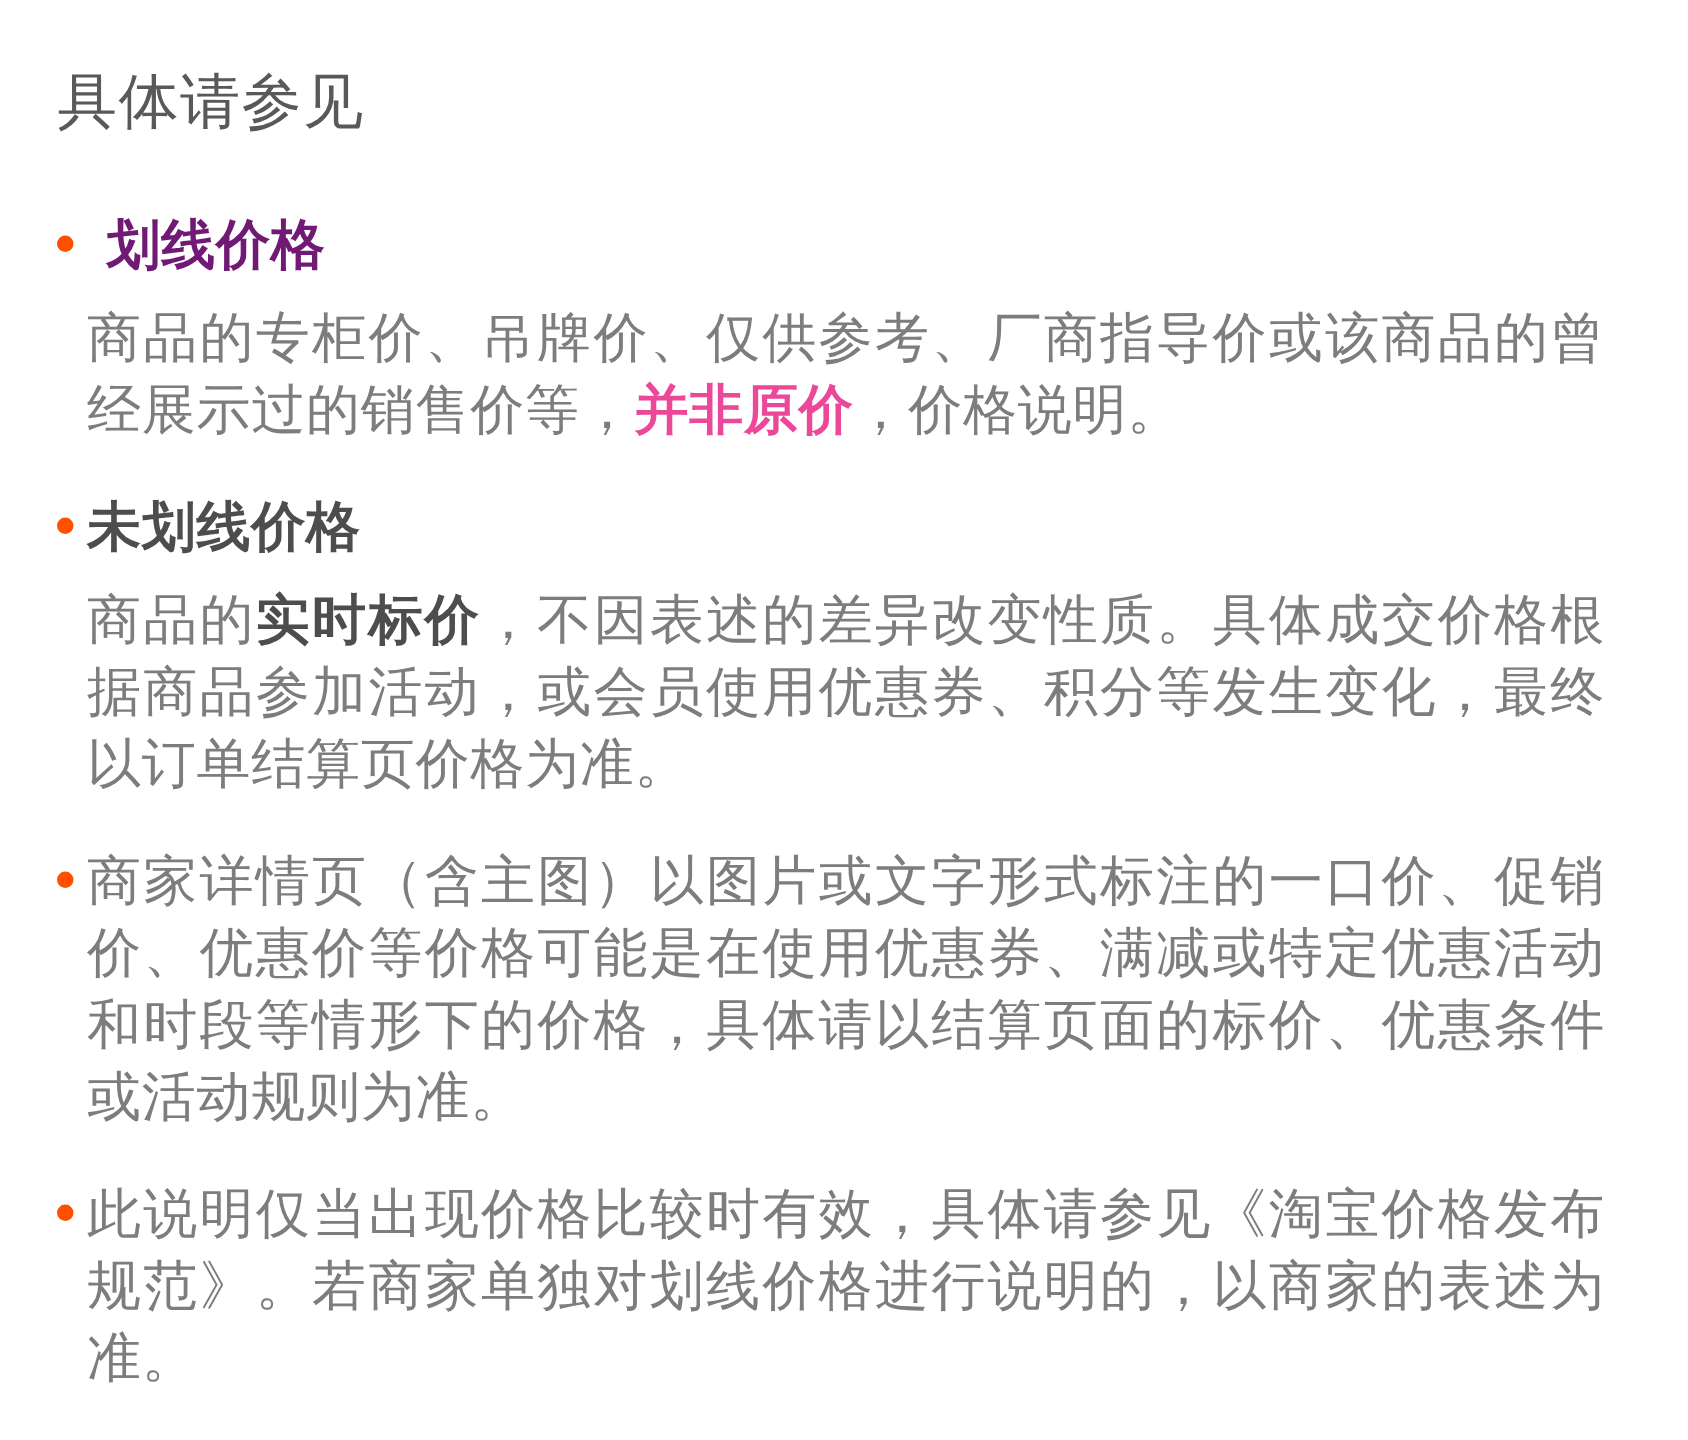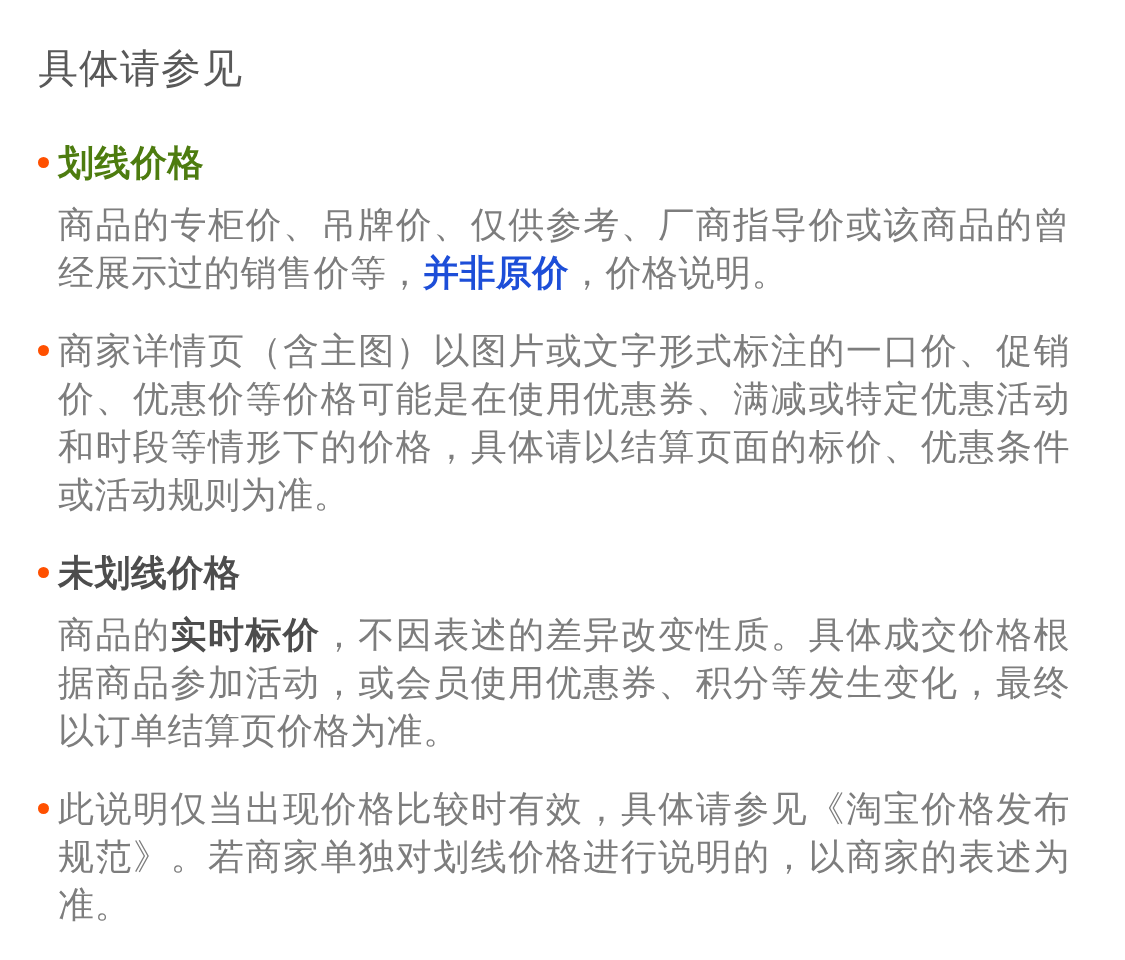--- a/index.html
+++ b/index.html
@@ -65,41 +65,41 @@
 </style>
 </head>
 <body style="background: rgb(255, 255, 255);">
 
 <div class="page">
 
   <h1 class="page-title" style="color: rgb(89, 89, 89);">具体请参见</h1>
 
   <div class="item">
     <span class="bullet" style="background: rgb(255, 80, 0);"></span>
-    <div class="heading" style="color: #4d7c0f;">划线价格</div>
+    <div class="heading" style="color: #701a75; margin-left: 13px;">划线价格</div>
     <p class="para" style="color: rgb(125, 125, 125);">
-      <span>商品的专柜价、吊牌价、仅供参考、厂商指导价或该商品的曾经展示过的销售价等，</span><span class="em" style="color: #1d4ed8;">并非原价</span><span>，价格说明。</span>
-    </p>
-  </div>
-
-  <div class="item plain">
-    <span class="bullet" style="background: rgb(255, 80, 0);"></span>
-    <p class="para" style="color: rgb(125, 125, 125);">
-      <span>商家详情页（含主图）以图片或文字形式标注的一口价、促销价、优惠价等价格可能是在使用优惠券、满减或特定优惠活动和时段等情形下的价格，具体请以结算页面的标价、优惠条件或活动规则为准。</span>
+      <span>商品的专柜价、吊牌价、仅供参考、厂商指导价或该商品的曾经展示过的销售价等，</span><span class="em" style="color: #ec4899;">并非原价</span><span>，价格说明。</span>
     </p>
   </div>
 
   <div class="item">
     <span class="bullet" style="background: rgb(255, 80, 0);"></span>
     <div class="heading" style="color: rgb(77, 77, 77);">未划线价格</div>
     <p class="para" style="color: rgb(125, 125, 125);">
       <span>商品的</span><span class="em" style="color: rgb(77, 77, 77);">实时标价</span><span>，不因表述的差异改变性质。具体成交价格根据商品参加活动，或会员使用优惠券、积分等发生变化，最终以订单结算页价格为准。</span>
     </p>
   </div>
 
   <div class="item plain">
     <span class="bullet" style="background: rgb(255, 80, 0);"></span>
     <p class="para" style="color: rgb(125, 125, 125);">
+      <span>商家详情页（含主图）以图片或文字形式标注的一口价、促销价、优惠价等价格可能是在使用优惠券、满减或特定优惠活动和时段等情形下的价格，具体请以结算页面的标价、优惠条件或活动规则为准。</span>
+    </p>
+  </div>
+
+  <div class="item plain">
+    <span class="bullet" style="background: rgb(255, 80, 0);"></span>
+    <p class="para" style="color: rgb(125, 125, 125);">
       <span>此说明仅当出现价格比较时有效，具体请参见《淘宝价格发布规范》。若商家单独对划线价格进行说明的，以商家的表述为准。</span>
     </p>
   </div>
 
 </div>
 
 </body></html>

